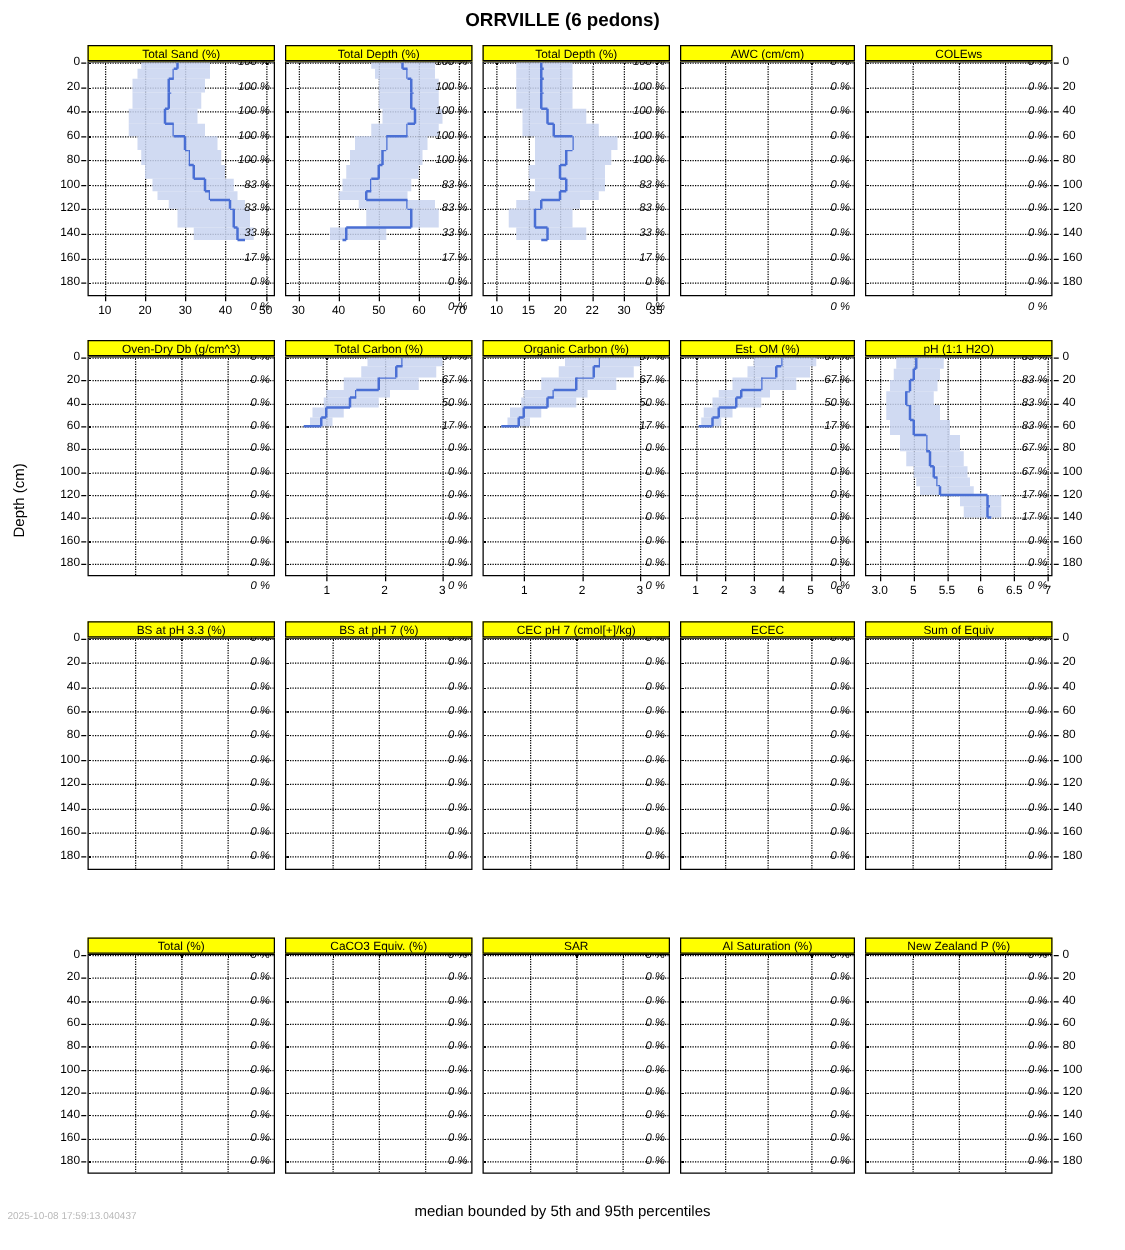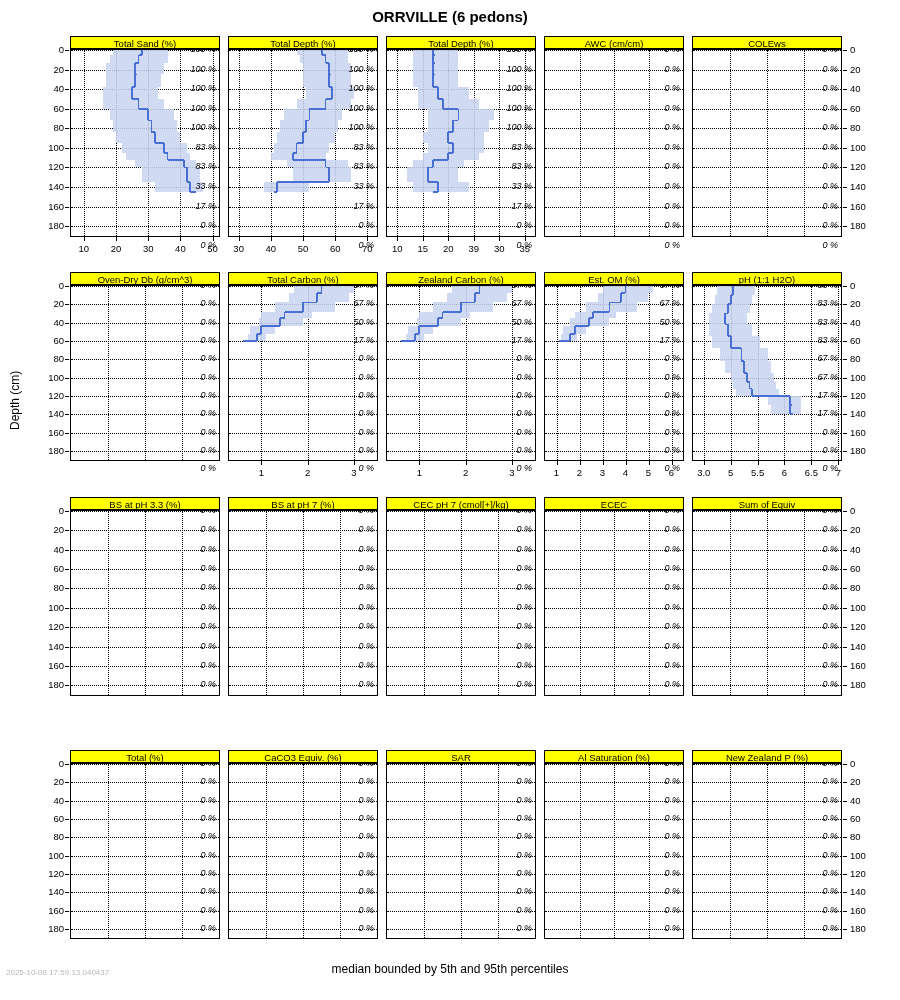--- a/index.html
+++ b/index.html
@@ -314,21 +314,21 @@
     <div class="pct" style="left: 490px; width: 42px; top: 200.632px;">17 %</div>
     <div class="pct" style="left: 490px; width: 42px; top: 220.211px;">0 %</div>
     <div class="pct" style="left: 490px; width: 42px; top: 239.789px;">0 %</div>
     <div class="xtickmark" style="left: 397.207px; top: 237px;"></div>
     <div class="xtick" style="left: 377.207px; width: 40px; top: 243px;">10</div>
     <div class="xtickmark" style="left: 422.724px; top: 237px;"></div>
     <div class="xtick" style="left: 402.724px; width: 40px; top: 243px;">15</div>
     <div class="xtickmark" style="left: 448.241px; top: 237px;"></div>
     <div class="xtick" style="left: 428.241px; width: 40px; top: 243px;">20</div>
     <div class="xtickmark" style="left: 473.759px; top: 237px;"></div>
-    <div class="xtick" style="left: 453.759px; width: 40px; top: 243px;">39</div>
+    <div class="xtick" style="left: 453.759px; width: 40px; top: 243px;">22</div>
     <div class="xtickmark" style="left: 499.276px; top: 237px;"></div>
     <div class="xtick" style="left: 479.276px; width: 40px; top: 243px;">30</div>
     <div class="xtickmark" style="left: 524.793px; top: 237px;"></div>
     <div class="xtick" style="left: 504.793px; width: 40px; top: 243px;">35</div>
     <div class="phead" style="left: 544px; top: 36px; width: 140px;">AWC (cm/cm)</div>
     <div class="pbox" style="left: 544px; top: 49px; width: 140px; height: 188px;"></div>
     <div class="plot" style="left: 545px; top: 50px; width: 138px; height: 186px;">
       <div class="gridh" style="top: 0px;"></div>
       <div class="gridh" style="top: 19.5789px;"></div>
       <div class="gridh" style="top: 39.1579px;"></div>
@@ -498,21 +498,21 @@
     <div class="pct" style="left: 332px; width: 42px; top: 408.211px;">0 %</div>
     <div class="pct" style="left: 332px; width: 42px; top: 426.526px;">0 %</div>
     <div class="pct" style="left: 332px; width: 42px; top: 444.842px;">0 %</div>
     <div class="pct" style="left: 332px; width: 42px; top: 463.158px;">0 %</div>
     <div class="xtickmark" style="left: 261.375px; top: 461px;"></div>
     <div class="xtick" style="left: 241.375px; width: 40px; top: 467px;">1</div>
     <div class="xtickmark" style="left: 307.625px; top: 461px;"></div>
     <div class="xtick" style="left: 287.625px; width: 40px; top: 467px;">2</div>
     <div class="xtickmark" style="left: 353.875px; top: 461px;"></div>
     <div class="xtick" style="left: 333.875px; width: 40px; top: 467px;">3</div>
-    <div class="phead" style="left: 386px; top: 272px; width: 150px;">Zealand Carbon (%)</div>
+    <div class="phead" style="left: 386px; top: 272px; width: 150px;">Organic Carbon (%)</div>
     <div class="pbox" style="left: 386px; top: 285px; width: 150px; height: 176px;"></div>
     <div class="plot" style="left: 387px; top: 286px; width: 148px; height: 174px;">
       <div class="gridh" style="top: 0px;"></div>
       <div class="gridh" style="top: 18.3158px;"></div>
       <div class="gridh" style="top: 36.6316px;"></div>
       <div class="gridh" style="top: 54.9474px;"></div>
       <div class="gridh" style="top: 73.2632px;"></div>
       <div class="gridh" style="top: 91.5789px;"></div>
       <div class="gridh" style="top: 109.895px;"></div>
       <div class="gridh" style="top: 128.211px;"></div>

